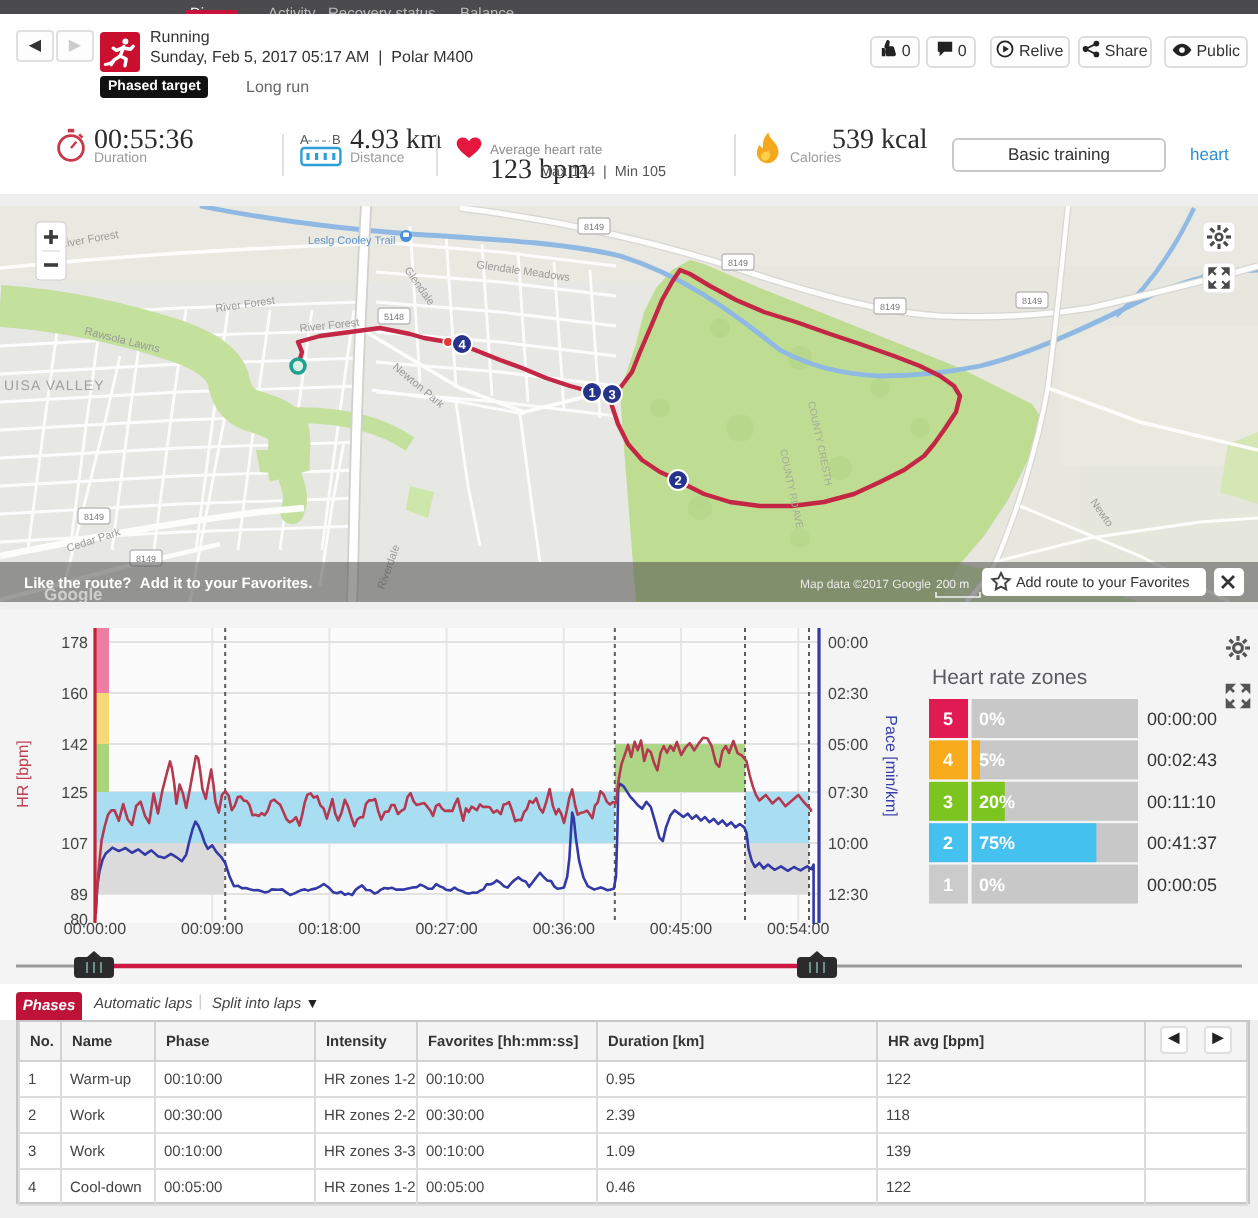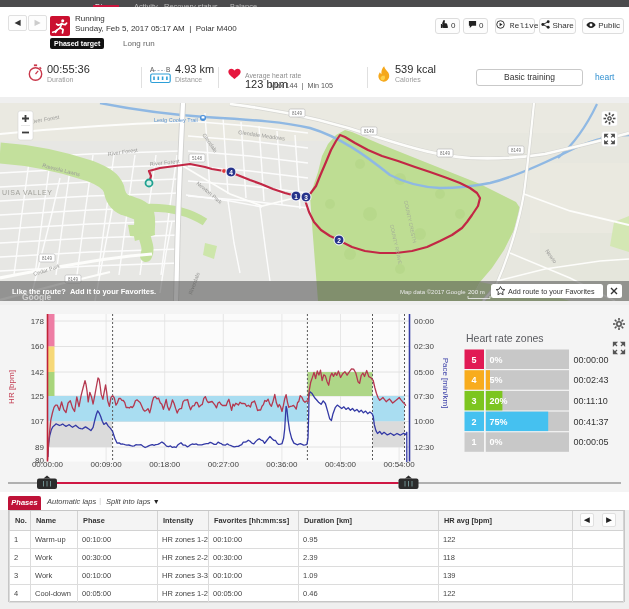--- a/index.html
+++ b/index.html
@@ -6,21 +6,21 @@
 html,body { width:629px; height:609px; overflow:hidden; }
 body { font-family:"Liberation Sans", sans-serif; background:#efefef; position:relative; }
 .abs { position:absolute; }
 #nav { left:0; top:0; width:629px; height:7px; background:#4b4b4d; }
 #nav span { position:absolute; top:2px; font-size:7.5px; color:#bdbdbd; line-height:9px; }
 #hdr { left:0; top:7px; width:629px; height:90px; background:#ffffff; border-bottom:1px solid #e4e4e4; }
 .navbtn { position:absolute; width:19px; height:16px; background:#fdfdfd; border:1px solid #e0e0e0; border-radius:2px; text-align:center; line-height:14px; font-size:8px; }
 .hbtn { position:absolute; top:11px; height:16px; background:#fdfdfd; border:1px solid #ddd; border-radius:3px; font-size:8px; color:#333; line-height:14px; text-align:center; white-space:nowrap; }
 #stats { left:0; top:55px; width:629px; height:42px; background:#fff; }
 .sdiv { position:absolute; top:12px; width:1px; height:21px; background:#e0e0e0; }
-.sval { position:absolute; font-size:11px; color:#2b2b2b; white-space:nowrap; }
+.sval { position:absolute; font-size:14px; color:#2b2b2b; white-space:nowrap;font-family:Liberation Serif, serif; }
 .slab { position:absolute; font-size:7px; color:#9b9b9b; white-space:nowrap; }
 #tabsbar { left:0; top:492px; width:629px; height:18px; background:#fff;font-style:italic; }
 #ptab { position:absolute; left:8px; top:4px; width:33px; height:14px; background:#bf1238; color:#fff; font-size:7.5px; font-weight:bold; text-align:center; line-height:14px; border-radius:2px 2px 0 0; }
 #tbl { left:8px; top:510px; width:617px; height:92px; background:#fff; border:1px solid #c6c6c6; }
 #tbl table { border-collapse:collapse; width:100%; table-layout:fixed; }
 #tbl th { background:#f4f4f4; font-size:7.4px; color:#333; text-align:left; font-weight:bold; height:19px; padding:0 0 0 5px; border:1px solid #d2d2d2; border-top:none; white-space:nowrap; overflow:hidden; }
 #tbl td { font-size:7.5px; color:#444; height:18px; padding:0 0 0 4px; border:1px solid #dcdcdc; white-space:nowrap; overflow:hidden; }
 </style>
 </head>
 <body>
@@ -52,21 +52,21 @@
   <div class="abs" style="left:50px;top:31px;height:11px;background:#111;border-radius:2px;color:#fff;font-size:7px;font-weight:bold;line-height:11px;padding:0 4px;">Phased target</div>
   <div class="abs" style="left:123px;top:32px;font-size:8px;color:#666;text-align:center;">Long run</div>
   <div class="hbtn" style="left:435px;width:25px;">
     <svg width="9" height="9" viewBox="0 0 10 10" style="vertical-align:-1px;">
         <path d="M1 4.5 h2 v4.5 h-2 z M3.5 9 h4.2 c0.8 0 1.3-0.6 1.1-1.3 l-0.9-3.3 c-0.2-0.6-0.6-0.9-1.2-0.9 h-1.6 l0.3-2.1 c0.1-0.8-0.4-1.4-1-1.4 -0.4 0-0.7 0.2-0.9 0.7 l-1.1 2.8 z" fill="#222"></path>
       </svg> 0</div>
   <div class="hbtn" style="left:463px;width:25px;">
     <svg width="9" height="9" viewBox="0 0 10 10" style="vertical-align:-1px;">
         <path d="M1 1 h8 v5.5 h-4.5 l-2.5 2.5 v-2.5 h-1 z" fill="#222"></path>
       </svg> 0</div>
-  <div class="hbtn" style="left:495px;width:40px;font-family:Liberation Mono, monospace;">
+  <div class="hbtn" style="left:495px;width:40px;">
     <svg width="9" height="9" viewBox="0 0 10 10" style="vertical-align:-1px;">
         <circle cx="5" cy="5" r="4.2" fill="none" stroke="#222" stroke-width="1"></circle>
         <path d="M4 3 L7.2 5 L4 7 Z" fill="#222"></path>
       </svg> Relive</div>
   <div class="hbtn" style="left:539px;width:37px;">
     <svg width="9" height="9" viewBox="0 0 10 10" style="vertical-align:-1px;">
         <g fill="#222">
           <circle cx="8" cy="2" r="1.6"></circle>
           <circle cx="2" cy="5" r="1.6"></circle>
           <circle cx="8" cy="8" r="1.6"></circle>
@@ -110,21 +110,21 @@
       <path d="M7.5 12.3 C4.5 9.8 0.4 7 0.4 3.9 C0.4 1.7 2.1 0.4 3.9 0.4 C5.4 0.4 6.8 1.3 7.5 2.6 C8.2 1.3 9.6 0.4 11.1 0.4 C12.9 0.4 14.6 1.7 14.6 3.9 C14.6 7 10.5 9.8 7.5 12.3 Z" fill="#e6173e"></path>
     </svg>
   <div class="sval" style="left:245px;top:23px;">123 bpm</div>
   <div class="slab" style="left:245px;top:17px;color:#8e8e8e;font-size:6.8px;">Average heart rate</div>
   <div class="slab" style="left:245px;top:26px;color:#555;font-size:7.2px;margin-left:25px;">Max 144 &nbsp;|&nbsp; Min 105</div>
   <div class="sdiv" style="left:367px;"></div>
   <svg class="abs" style="left:378px;top:10px;" width="12" height="18" viewBox="0 0 14 19">
       <path d="M7.2 0.5 C7.6 3.5 10.2 5.2 11.8 7.6 C13.3 9.9 13.6 12.6 12.2 15 C10.9 17.3 8.6 18.5 6.4 18.4 C4.3 18.3 2.3 17.2 1.2 15.1 C-0.2 12.4 0.6 9.8 2.2 7.6 C2.6 8.6 3.1 9.3 4 9.8 C3.6 6.1 4.8 2.6 7.2 0.5 Z" fill="#f5a81c"></path>
       <path d="M7 11 C8.2 12.2 8.6 13.8 7.8 15.3 C7.1 16.6 5.6 17.2 4.4 16.6 C3.3 16.1 2.7 14.8 3.1 13.6 C3.5 12.4 4.6 12.1 5.3 11.2 C5.8 12 6.3 12.3 7 11 Z" fill="#fdd04b"></path>
     </svg>
-  <div class="sval" style="left:395px;top:8px;">539 kcal</div>
+  <div class="sval" style="left:416px;top:8px;">539 kcal</div>
   <div class="slab" style="left:395px;top:21px;">Calories</div>
   <div class="abs" style="left:476px;top:14px;width:107px;height:17px;background:#fff;border:1px solid #c9c9c9;border-radius:3px;font-size:8.5px;color:#333;text-align:center;line-height:15px;">Basic training</div>
   <div class="abs" style="left:595px;top:17px;font-size:8.5px;color:#2f8fd0;">heart</div>
 </div>
 <svg class="abs" style="left:0;top:103px;" width="629" height="198" viewBox="0 0 629 198">
 <rect width="629" height="198" fill="#e9e9e4"></rect>
 <rect x="0" y="0" width="629" height="50" fill="#eae9e1"></rect>
 <rect x="340" y="30" width="289" height="168" fill="#e7e7df"></rect>
 <rect x="530" y="60" width="99" height="70" fill="#eae9e0"></rect>
 <rect x="540" y="130" width="89" height="68" fill="#e5e6dc"></rect>

